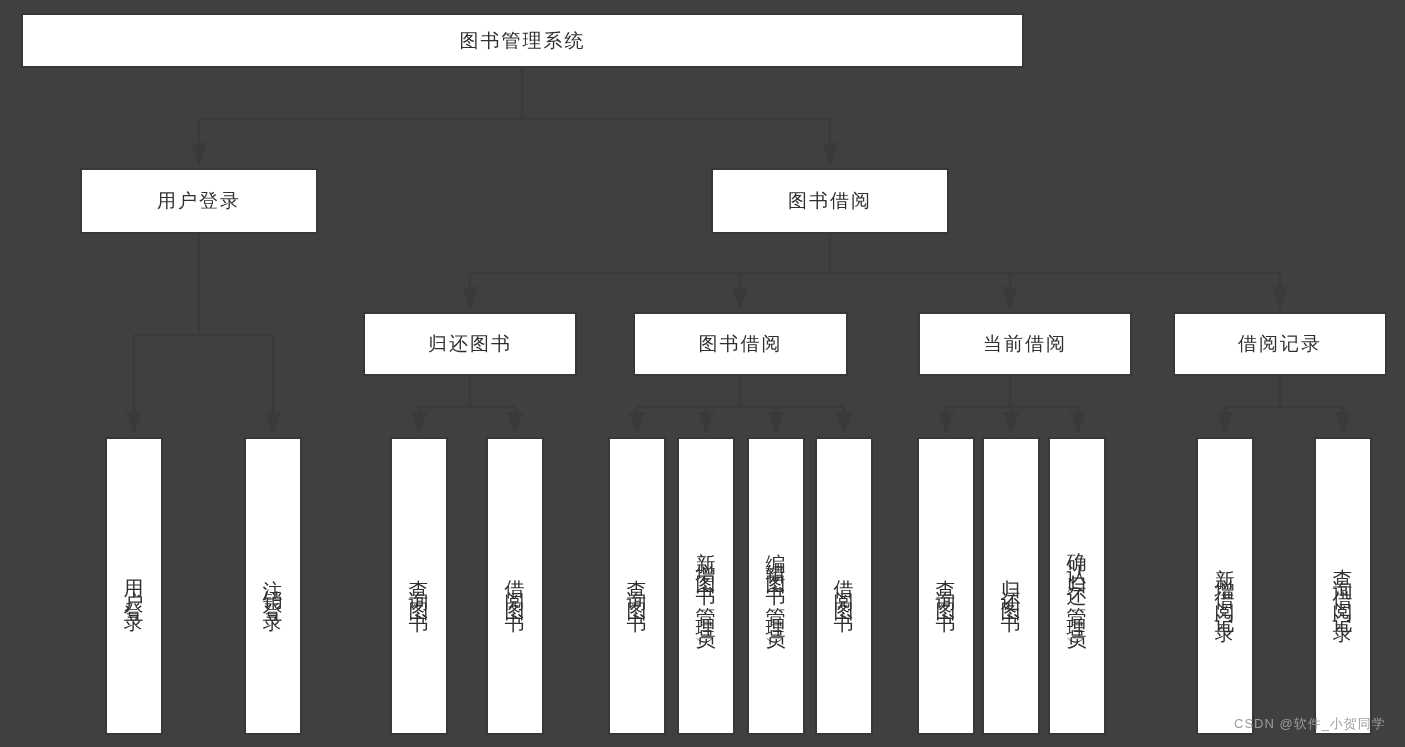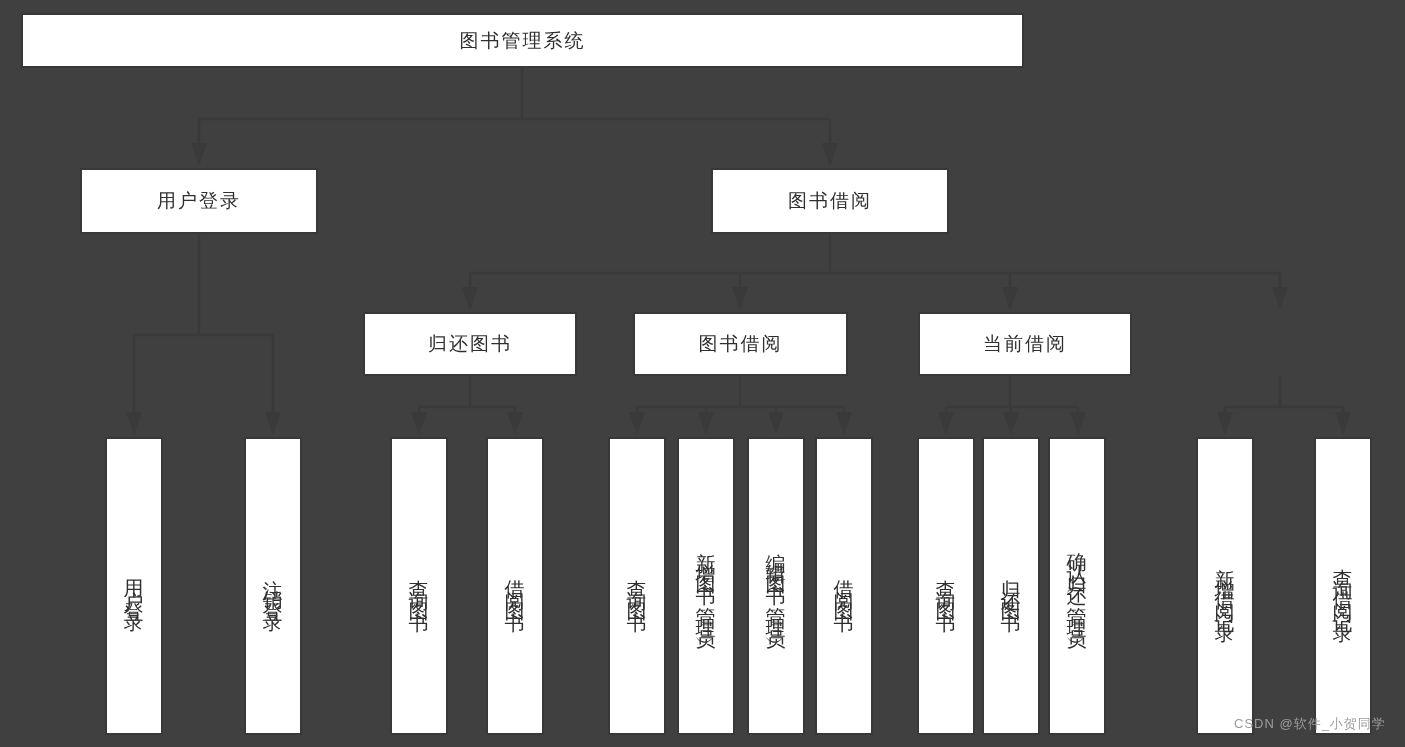--- a/index.html
+++ b/index.html
@@ -130,20 +130,23 @@
 
   <div class="node hbox l3" style="left:363px;width:214px;">
     <span>归还图书</span>
   </div>
   <div class="node hbox l3" style="left:633px;width:215px;">
     <span>图书借阅</span>
   </div>
   <div class="node hbox l3" style="left:903px;width:214px;margin-left:15px;">
     <span>当前借阅</span>
   </div>
+  <div class="node hbox l3" style="left:1173px;width:214px;">
+    <span>借阅记录</span>
+  </div>
 
   <div class="node vbox" style="left:105px;">
     <span class="vlabel">用户登录</span>
   </div>
   <div class="node vbox" style="left:244px;">
     <span class="vlabel">注销登录</span>
   </div>
   <div class="node vbox" style="left:390px;">
     <span class="vlabel">查询图书</span>
   </div>

